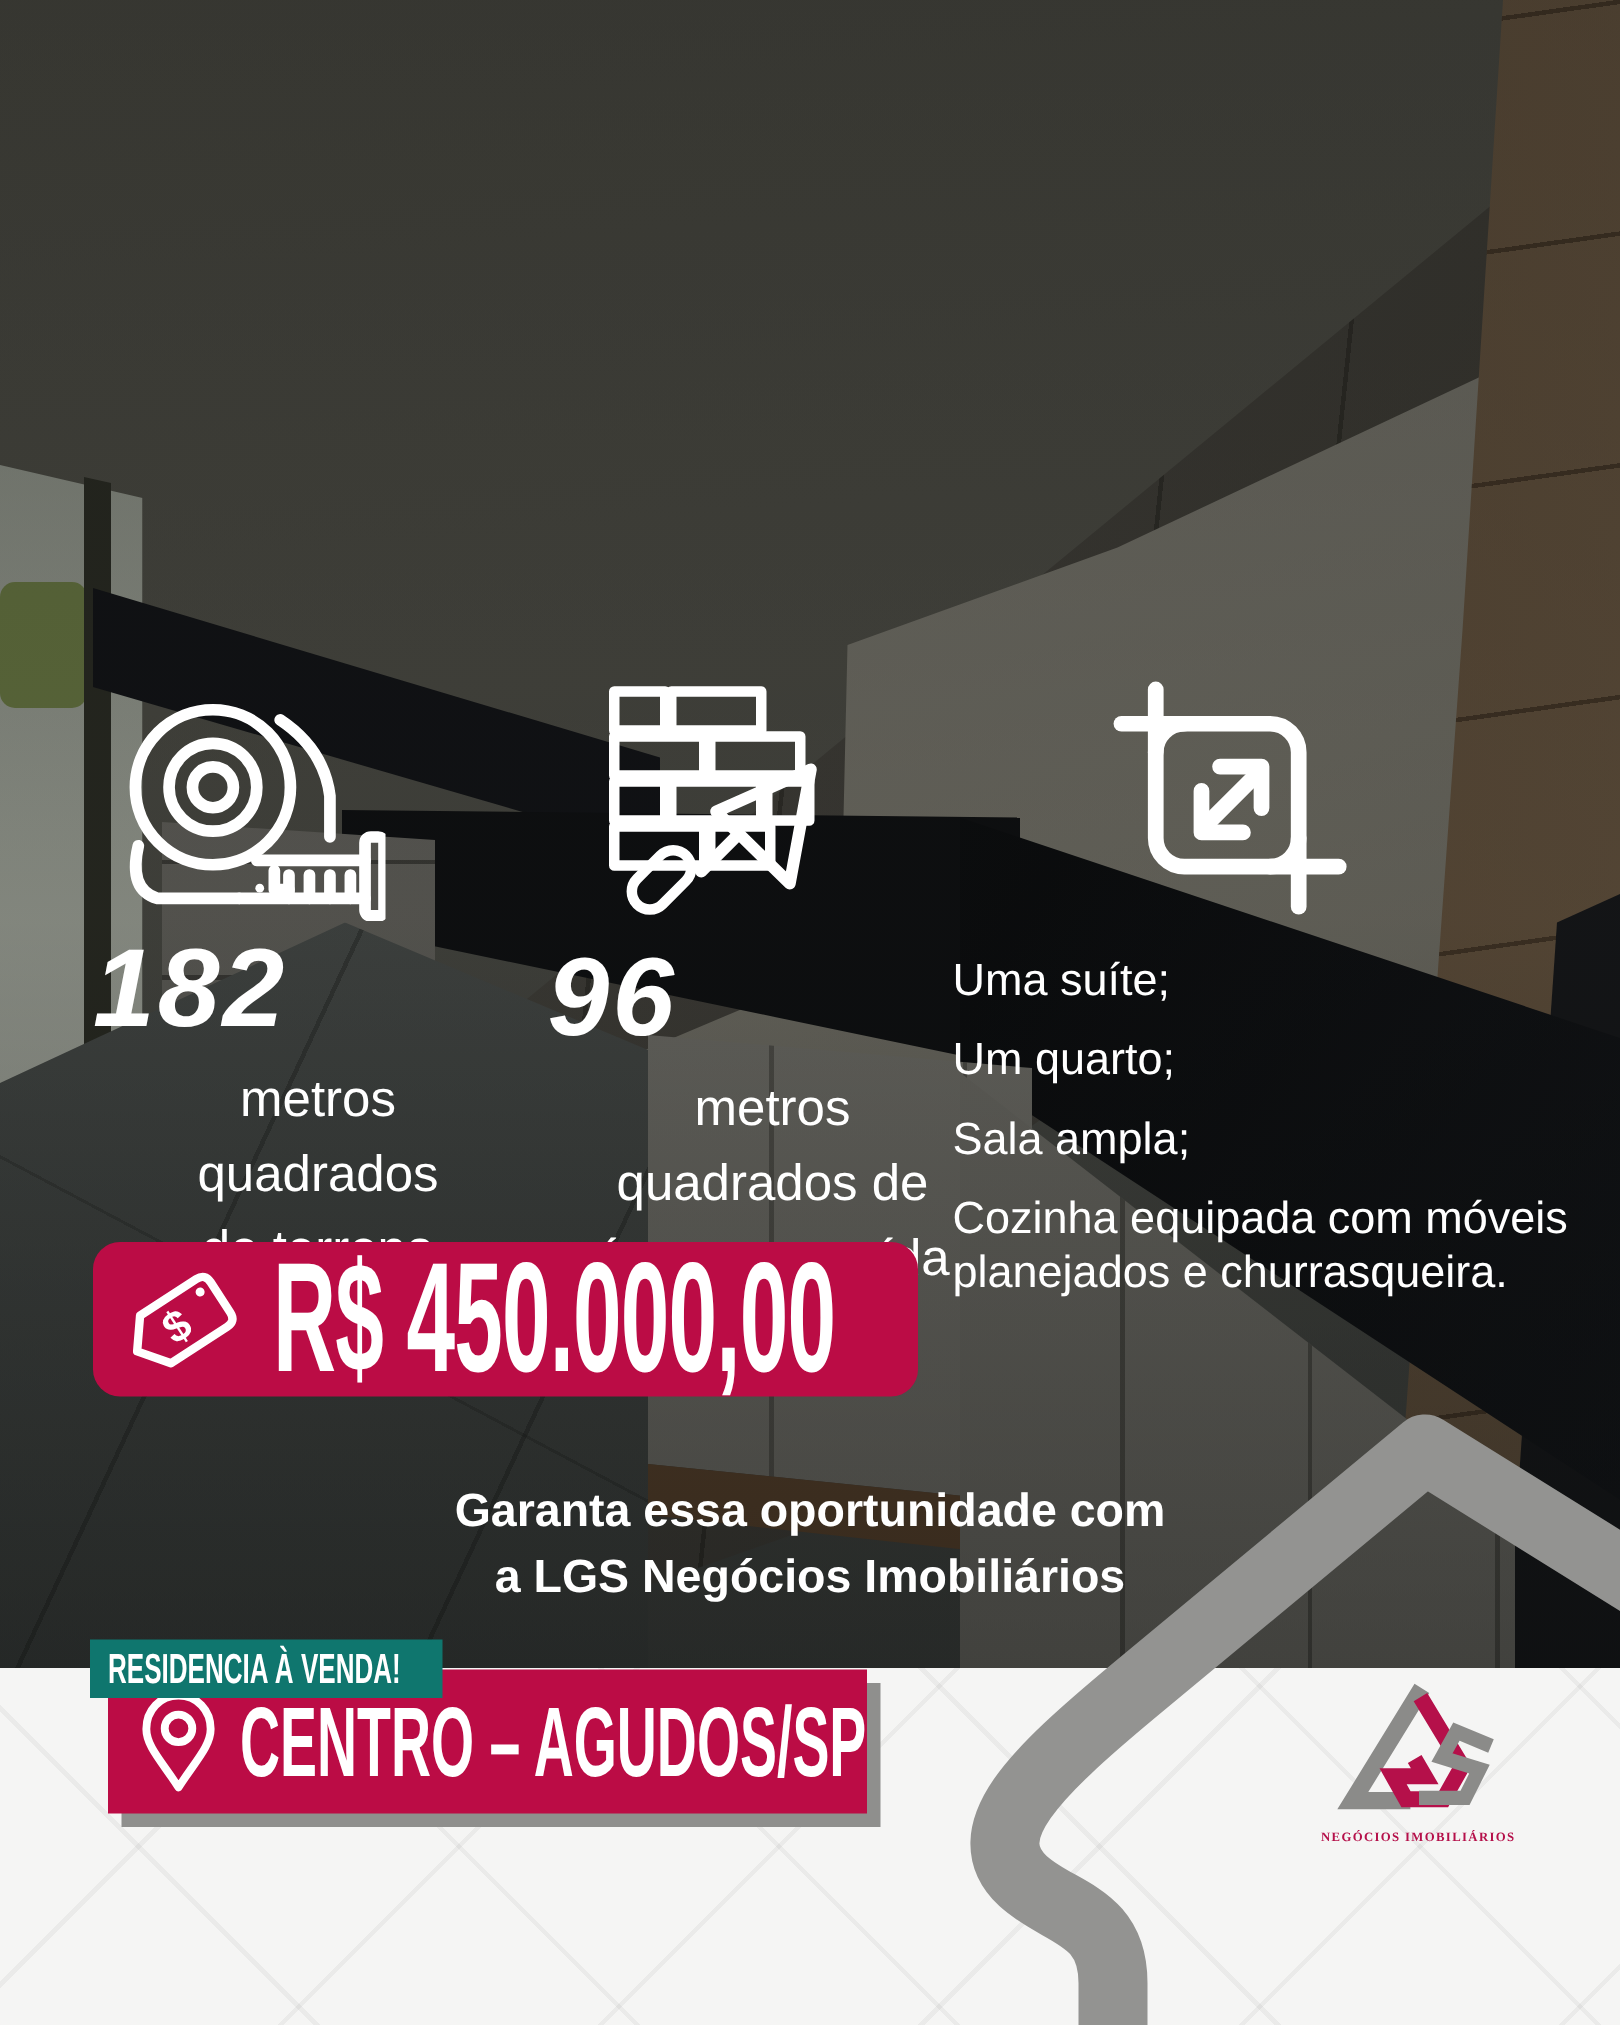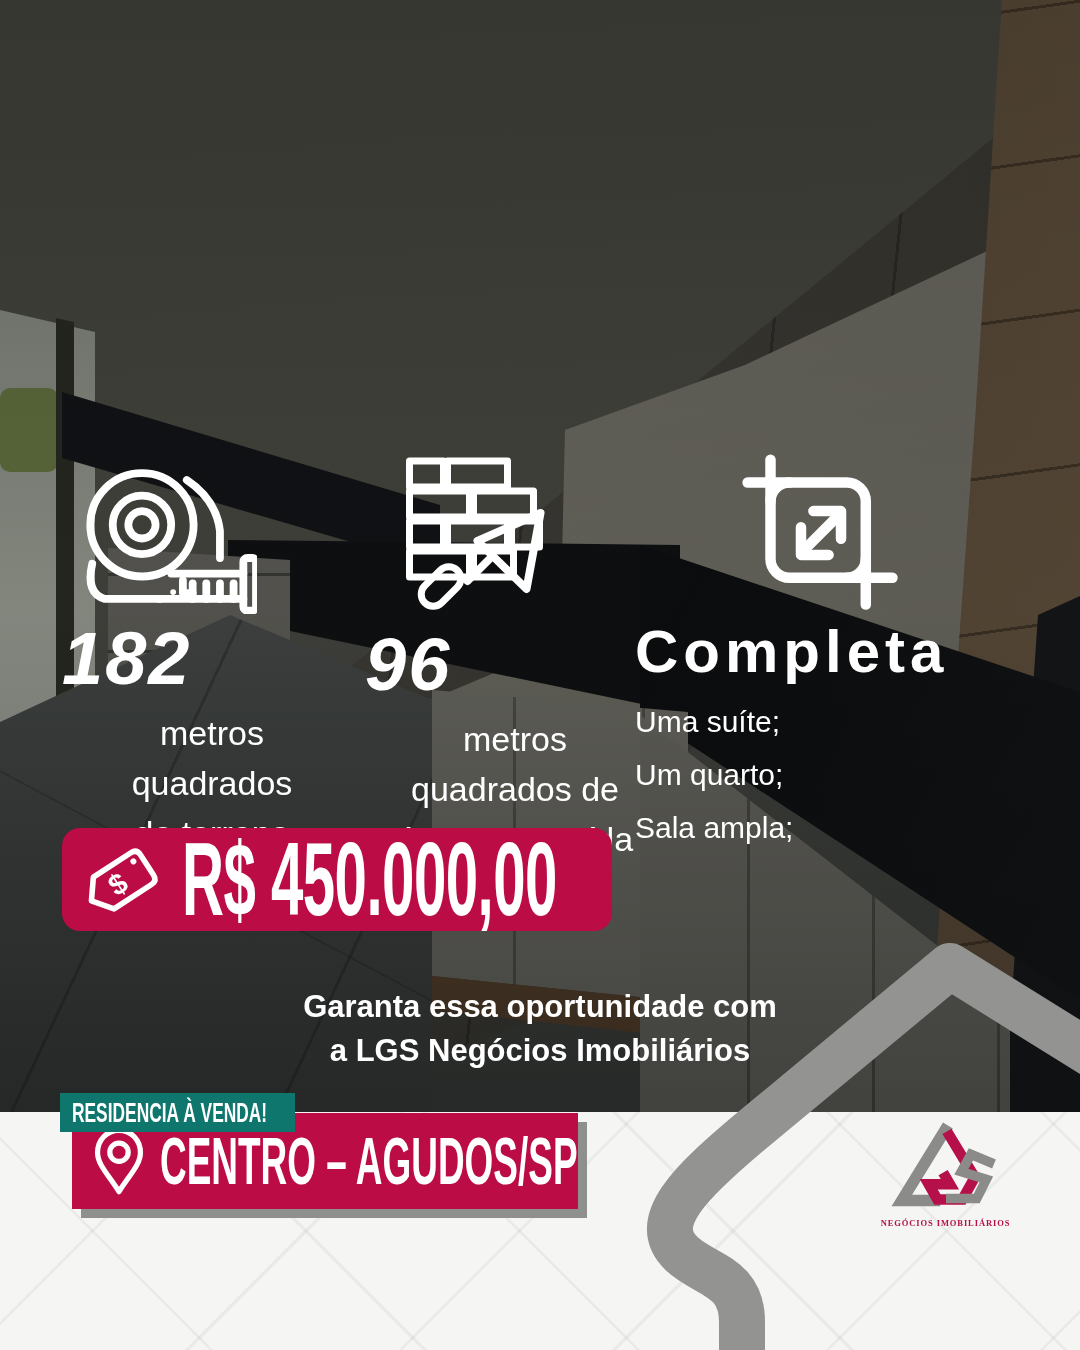--- a/index.html
+++ b/index.html
@@ -165,25 +165,25 @@
     <svg class="feat-icon" style="margin-left:105px;" width="162" height="162" viewBox="0 0 170 170" fill="none" stroke="#ffffff" stroke-width="11" stroke-linecap="round" stroke-linejoin="round">
       <rect x="32" y="32" width="100" height="100" rx="20"></rect>
       <path d="M 8 32 H 52"></path>
       <path d="M 32 8 V 52"></path>
       <path d="M 132 112 V 160"></path>
       <path d="M 112 132 H 160"></path>
       <path d="M 66 104 L 102 68"></path>
       <path d="M 77 62 L 106 62 L 106 91"></path>
       <path d="M 93 108 L 64 108 L 64 79"></path>
     </svg>
-    <div class="feat-title">Completa</div>
     <div class="feat-list">
       <div class="list-item">Uma suíte;</div>
       <div class="list-item">Um quarto;</div>
       <div class="list-item">Sala ampla;</div>
+      <div class="list-item">Cozinha equipada com móveis planejados e churrasqueira.</div>
     </div>
   </div>
 
   <div class="price">
     <svg width="86" height="90" viewBox="0 0 100 100" style="margin-left:16px;flex:none;">
       <g transform="rotate(-33 50 52)" fill="none" stroke="#ffffff" stroke-width="6.5" stroke-linejoin="round" stroke-linecap="round">
         <path d="M 26 30 L 78 30 Q 86 30 86 38 L 86 66 Q 86 74 78 74 L 26 74 L 9 52 Z"></path>
         <circle cx="75" cy="40" r="3.5" fill="#ffffff" stroke="none"></circle>
         <text x="36" y="64" font-size="34" font-weight="bold" fill="#ffffff" stroke="none" font-family="Liberation Sans, DejaVu Sans, sans-serif">$</text>
       </g>

